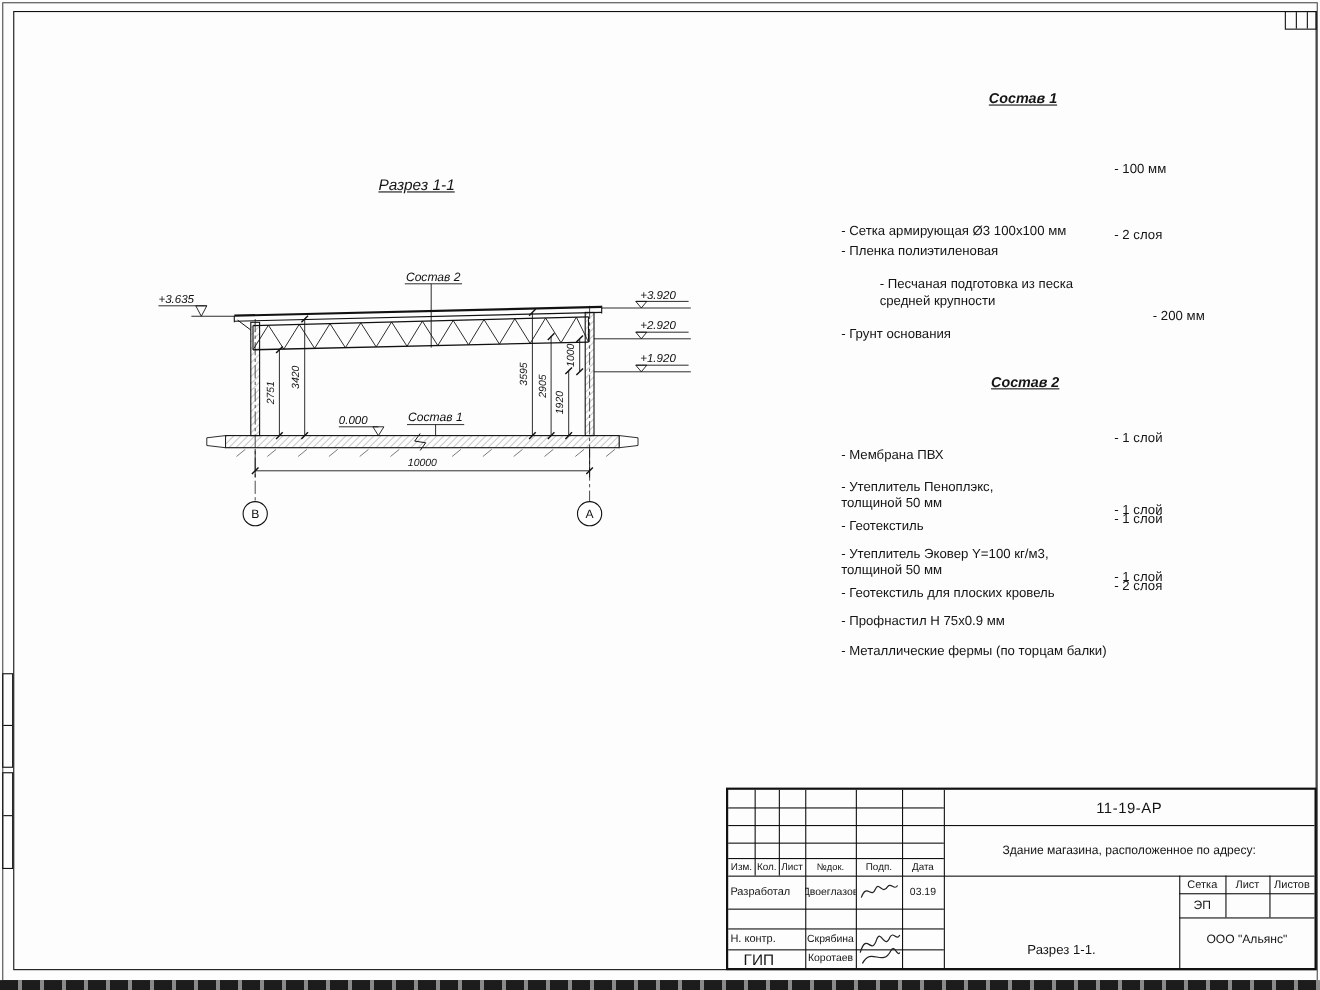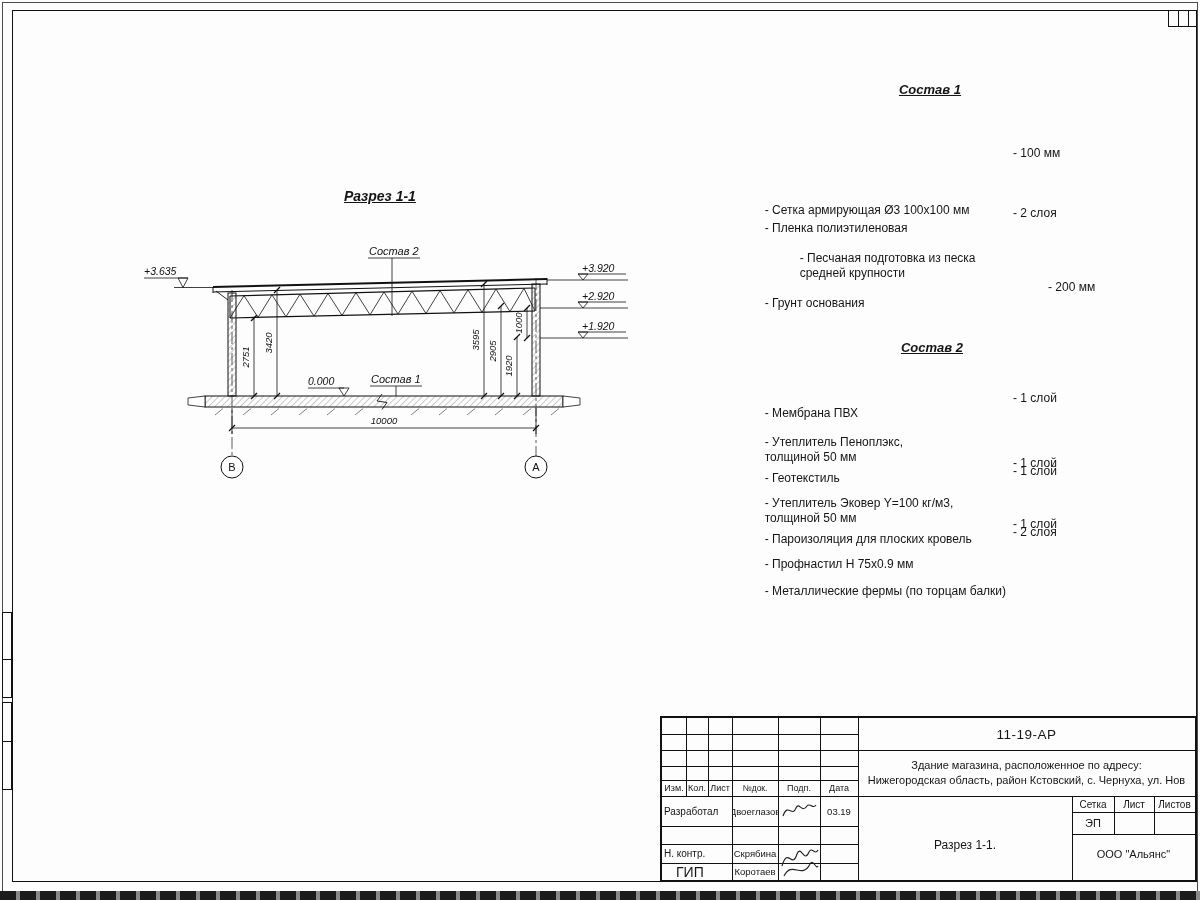--- a/index.html
+++ b/index.html
@@ -5,21 +5,21 @@
   html,body{margin:0;padding:0}
   body{width:1200px;height:900px;background:#fdfdfd;position:relative;overflow:hidden;
        font-family:"Liberation Sans","DejaVu Sans",sans-serif;color:#151515}
   .abs{position:absolute}
   
   .sheet-outer{left:2px;top:2px;width:1194px;height:888px;border:1px solid #4a4a4a}
   .frame{left:12px;top:10px;width:1185px;height:872px;border:1.5px solid #111;box-sizing:border-box}
   .corner-box{left:1168px;top:10px;width:29px;height:17px;border:1px solid #111;box-sizing:border-box}
   .corner-box .v{position:absolute;top:0;width:1px;height:100%;background:#111}
   
-  .dwg-title{left:344px;top:188px;font-size:14px;font-weight:bold;font-style:italic;text-decoration:underline}
+  .dwg-title{left:344px;top:160px;font-size:14px;font-weight:normal;font-style:italic;text-decoration:underline}
   
   .sec-h{position:absolute;width:90px;text-align:center;font-size:13px;font-weight:bold;
          font-style:italic;text-decoration:underline}
   .li{position:absolute;width:352px;font-size:12px;line-height:15px;white-space:pre-wrap}
   .li .val{position:absolute;left:255px;top:0;white-space:nowrap}
   .li .val.b{top:auto;bottom:1px}
   
   .tb{left:660px;top:716px;width:537px;height:166px;border:2px solid #111;box-sizing:border-box;background:#fff0}
   .tb .h{position:absolute;height:1px;background:#111}
   .tb .v{position:absolute;width:1px;background:#111}
@@ -253,21 +253,21 @@
 <div class="li" style="left:758px;top:456px">
   <span>- Геотекстиль</span>
   <span class="val">- 1 слой</span>
 </div>
 <div class="li" style="left:758px;top:481px">
   <span>- Утеплитель Эковер Y=100 кг/м3,
   толщиной 50 мм</span>
   <span class="val b">- 2 слоя</span>
 </div>
 <div class="li" style="left:758px;top:517px">
-  <span>- Пароизоляция для плоских кровель</span>
+  <span>- Геотекстиль для плоских кровель</span>
   <span class="val">- 1 слой</span>
 </div>
 <div class="li" style="left:758px;top:542px">
   <span>- Профнастил Н 75х0.9 мм</span>
 </div>
 <div class="li" style="left:758px;top:569px">
   <span>- Металлические фермы (по торцам балки)</span>
 </div>
 
 <div class="abs tb">
@@ -312,23 +312,22 @@
     <path d="M3,18 C8,4 12,20 16,10 C19,3 22,16 27,8 C30,4 33,12 36,7" fill="none" stroke="#222" stroke-width="1.1"></path>
   </svg>
   <svg class="abs" style="left:116px;top:124px" width="42" height="38" viewBox="0 0 42 38">
     <path d="M4,24 C10,4 14,28 19,12 C23,2 26,22 31,10 C34,4 37,14 40,8" fill="none" stroke="#222" stroke-width="1.1"></path>
     <path d="M6,34 C14,18 24,38 32,22 C35,16 38,28 40,24" fill="none" stroke="#222" stroke-width="1.1"></path>
   </svg>
 
   <div class="c" style="left:196px;top:0;width:337px;height:32px;font-size:13.5px;letter-spacing:0.5px">11-19-АР</div>
   <div class="abs" style="left:196px;top:32px;width:337px;height:46px;display:flex;flex-direction:column;align-items:center;justify-content:center;overflow:hidden">
     <div style="font-size:11px;line-height:15px;white-space:nowrap">Здание магазина, расположенное по адресу:</div>
-    <div style="font-size:11px;line-height:15px;white-space:nowrap">Нижегородская область, район Кстовский, с. Чернуха, ул. Нов</div>
   </div>
   <div class="c" style="left:410px;top:78px;width:42px;height:16px;font-size:10px">Сетка</div>
   <div class="c" style="left:452px;top:78px;width:40px;height:16px;font-size:10px">Лист</div>
   <div class="c" style="left:492px;top:78px;width:41px;height:16px;font-size:10px">Листов</div>
   <div class="c" style="left:410px;top:94px;width:42px;height:22px;font-size:11px">ЭП</div>
   <div class="c" style="left:410px;top:116px;width:123px;height:46px;font-size:11px;align-items:flex-start;padding-top:14px;box-sizing:border-box">ООО "Альянс"</div>
-  <div class="abs" style="left:196px;top:78px;width:214px;height:84px;display:flex;align-items:flex-end;justify-content:center;padding-bottom:28px;box-sizing:border-box;font-size:12px">Разрез 1-1.</div>
+  <div class="abs" style="left:196px;top:78px;width:214px;height:84px;display:flex;align-items:flex-end;justify-content:center;padding-bottom:10px;box-sizing:border-box;font-size:12px">Разрез 1-1.</div>
 </div>
 
 <div class="abs bstrip"></div>
 
 </body></html>

